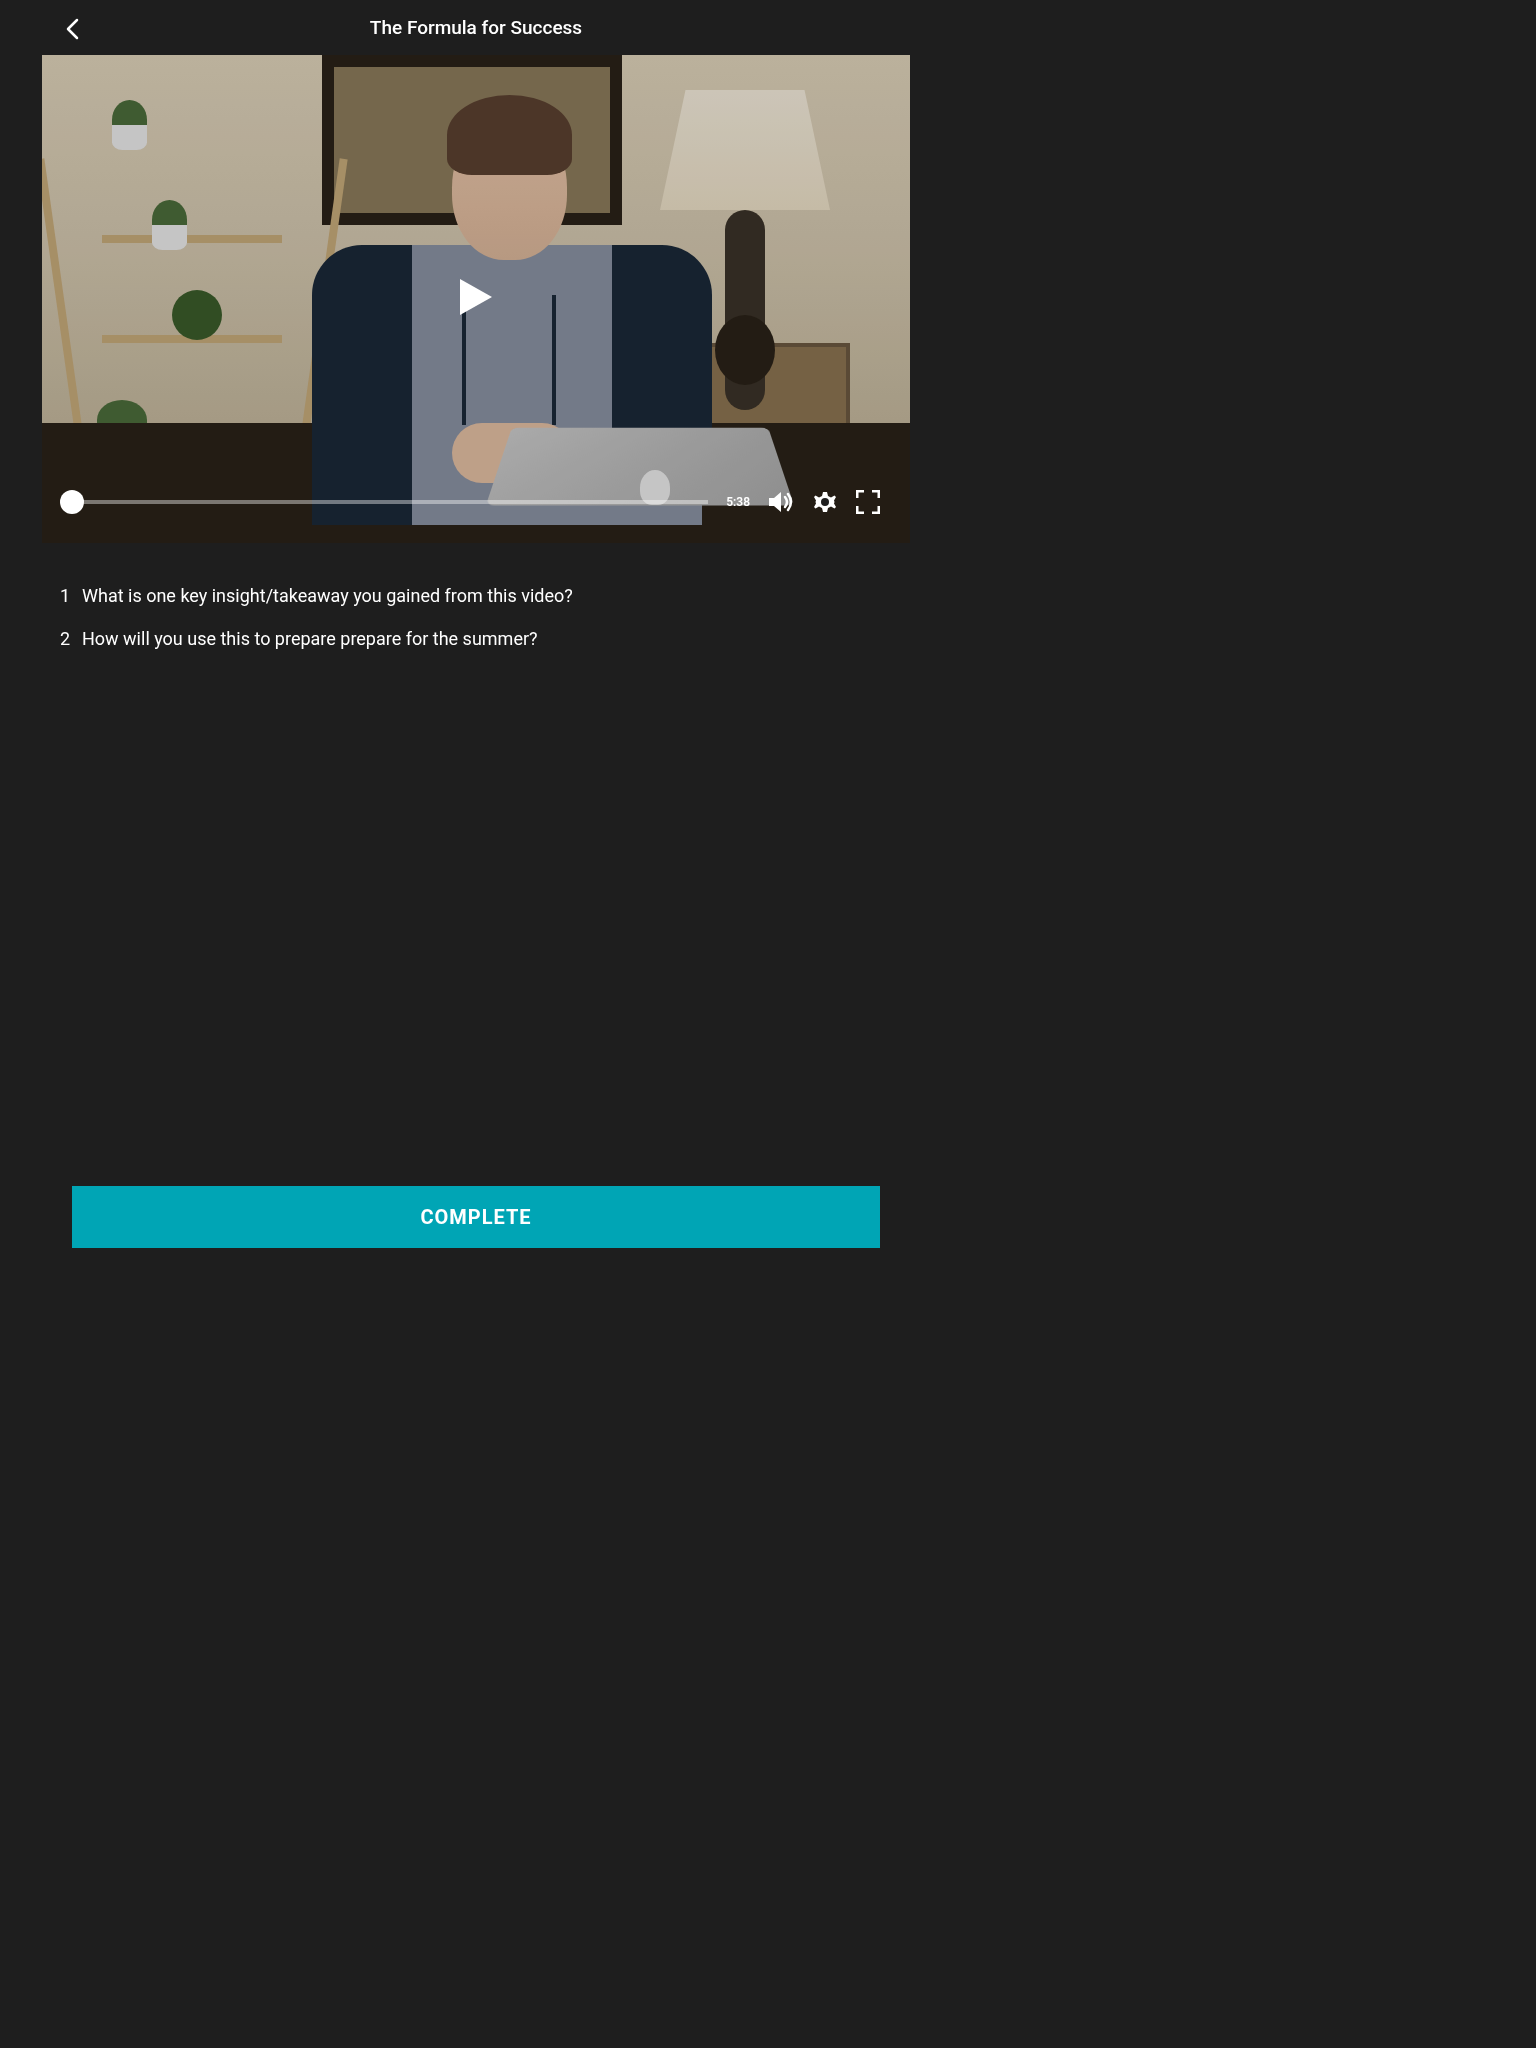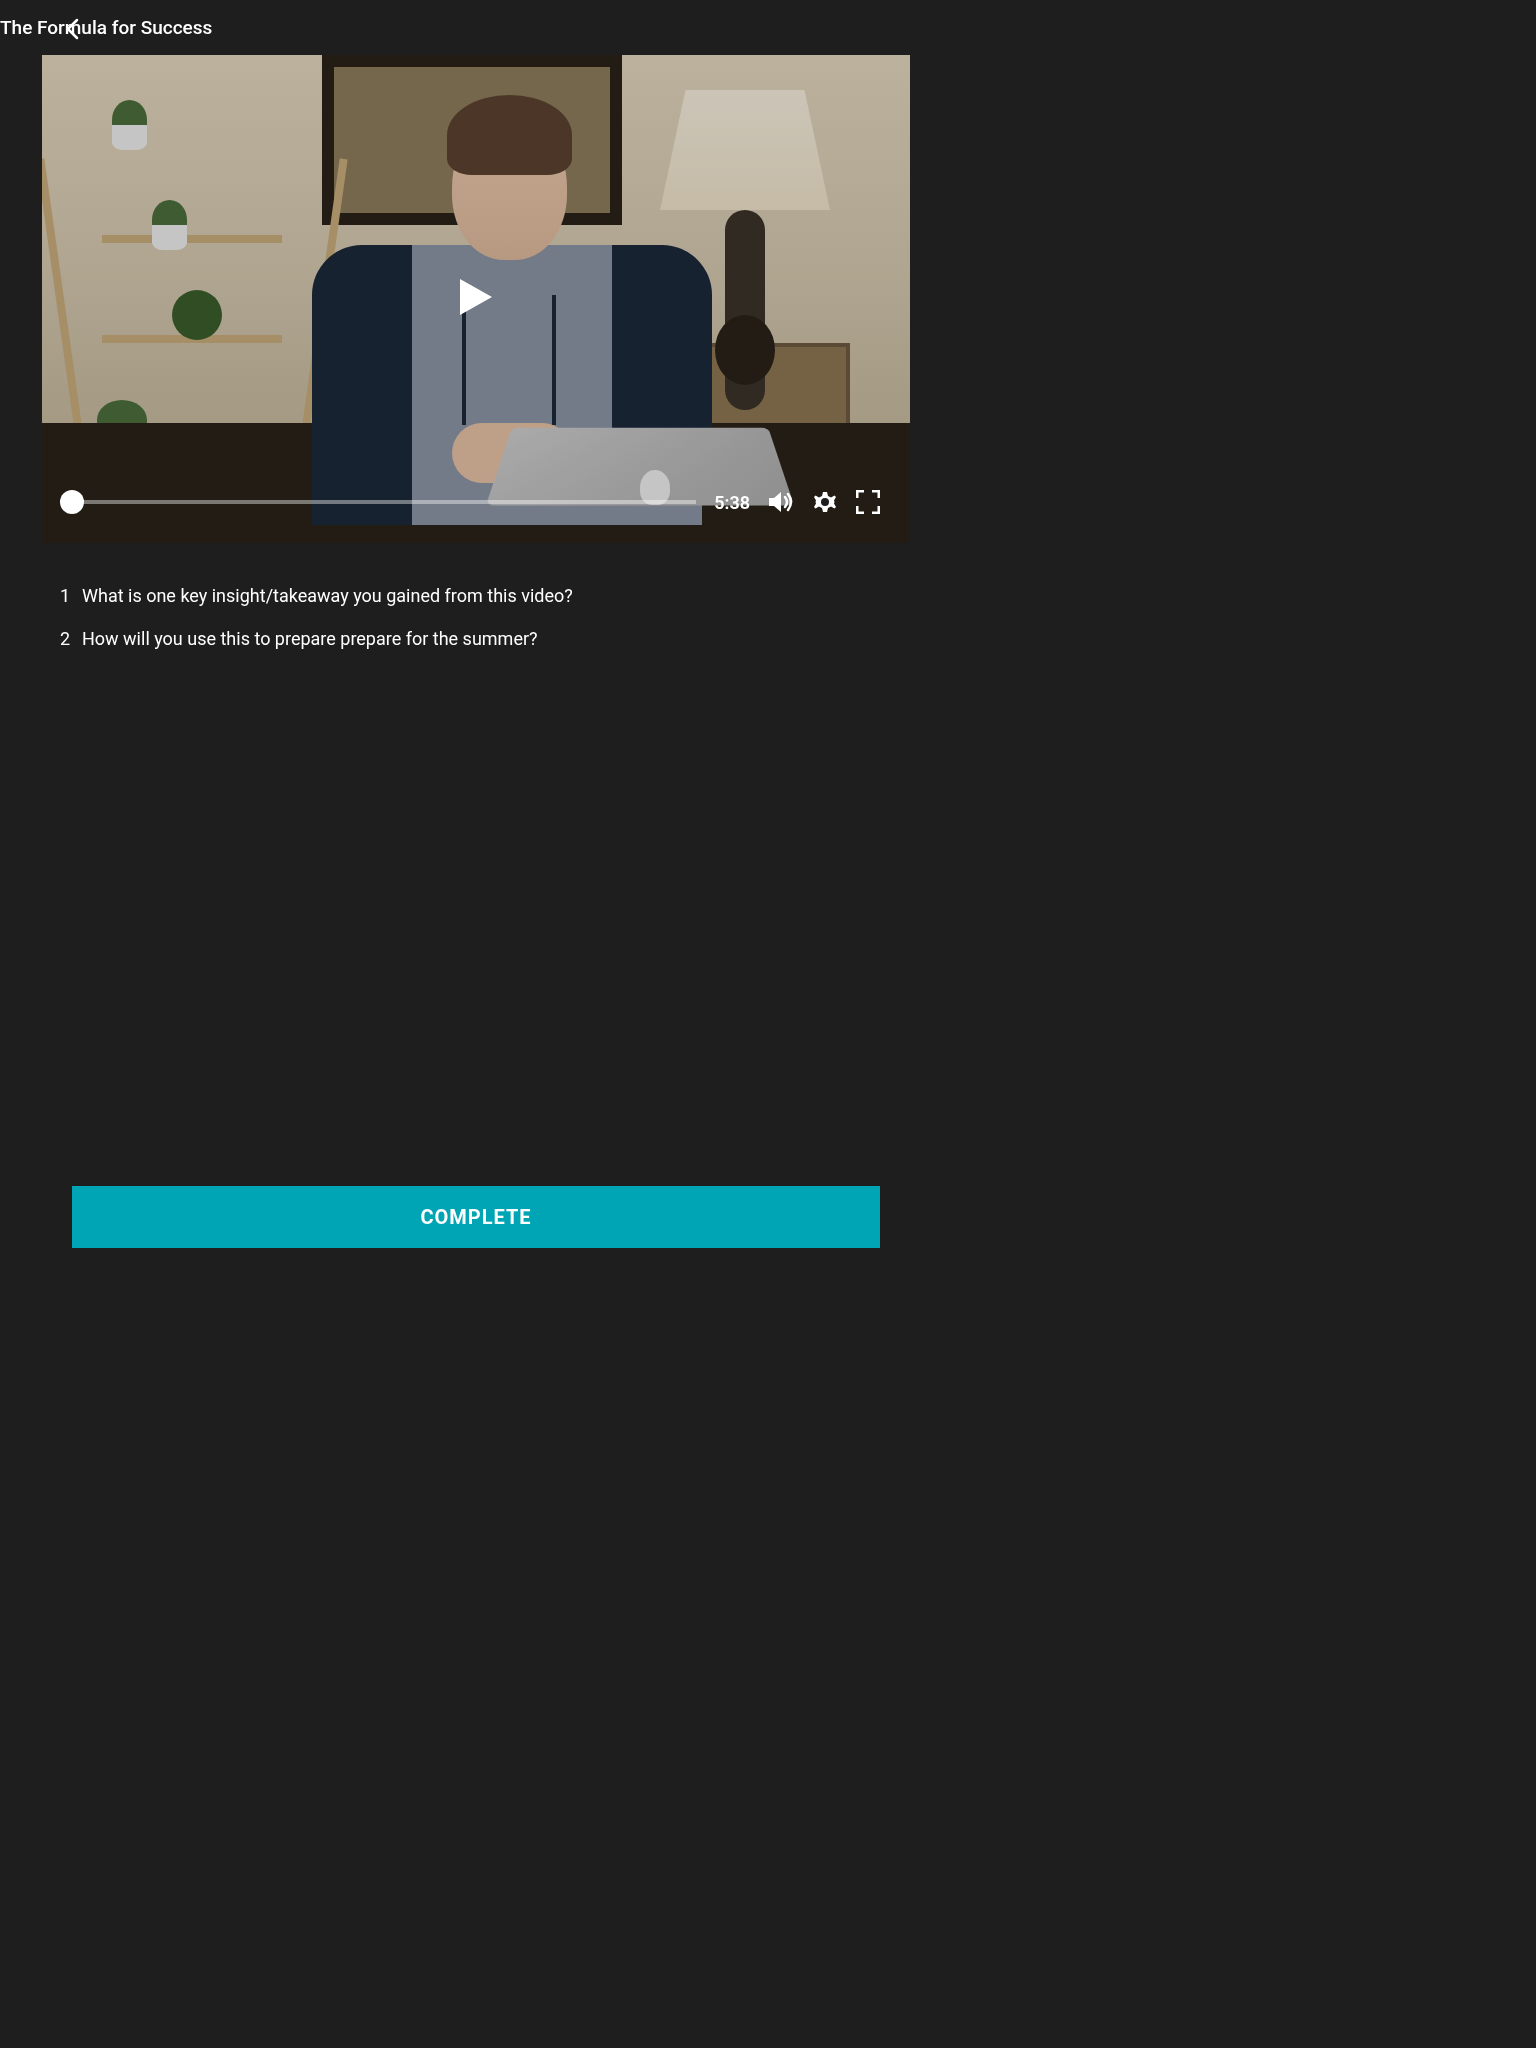--- a/index.html
+++ b/index.html
@@ -26,20 +26,21 @@
     
     .back-button {
       position: absolute;
       left: 65px;
       top: 18px;
       cursor: pointer;
     }
     
     .page-title {
       width: 100%;
+      text-align: center;
       font-size: 19px;
       font-weight: 500;
       color: #ffffff;
     }
     
     .video-container {
       margin: 0 42px;
       width: 868px;
       height: 488px;
       position: relative;
@@ -294,21 +295,21 @@
       left: 0;
       top: 50%;
       transform: translate(-50%, -50%);
       width: 24px;
       height: 24px;
       background: #ffffff;
       border-radius: 50%;
     }
     
     .video-time {
-      font-size: 18px;
+      font-size: 12px;
       font-weight: 600;
       color: #ffffff;
     }
     
     .control-icon {
       cursor: pointer;
       display: flex;
       align-items: center;
     }
     

